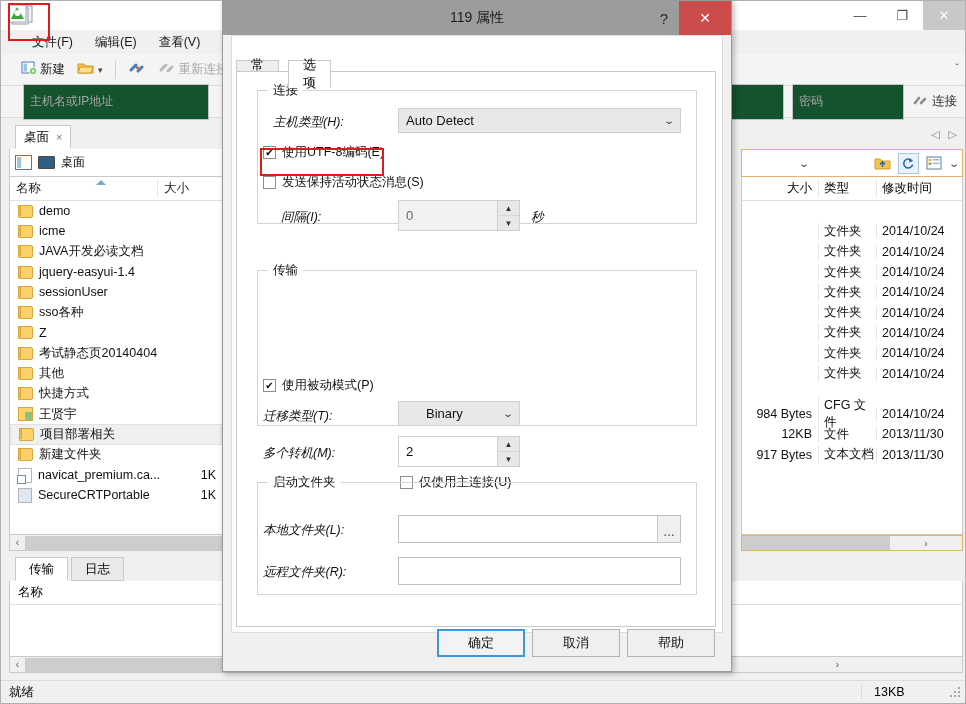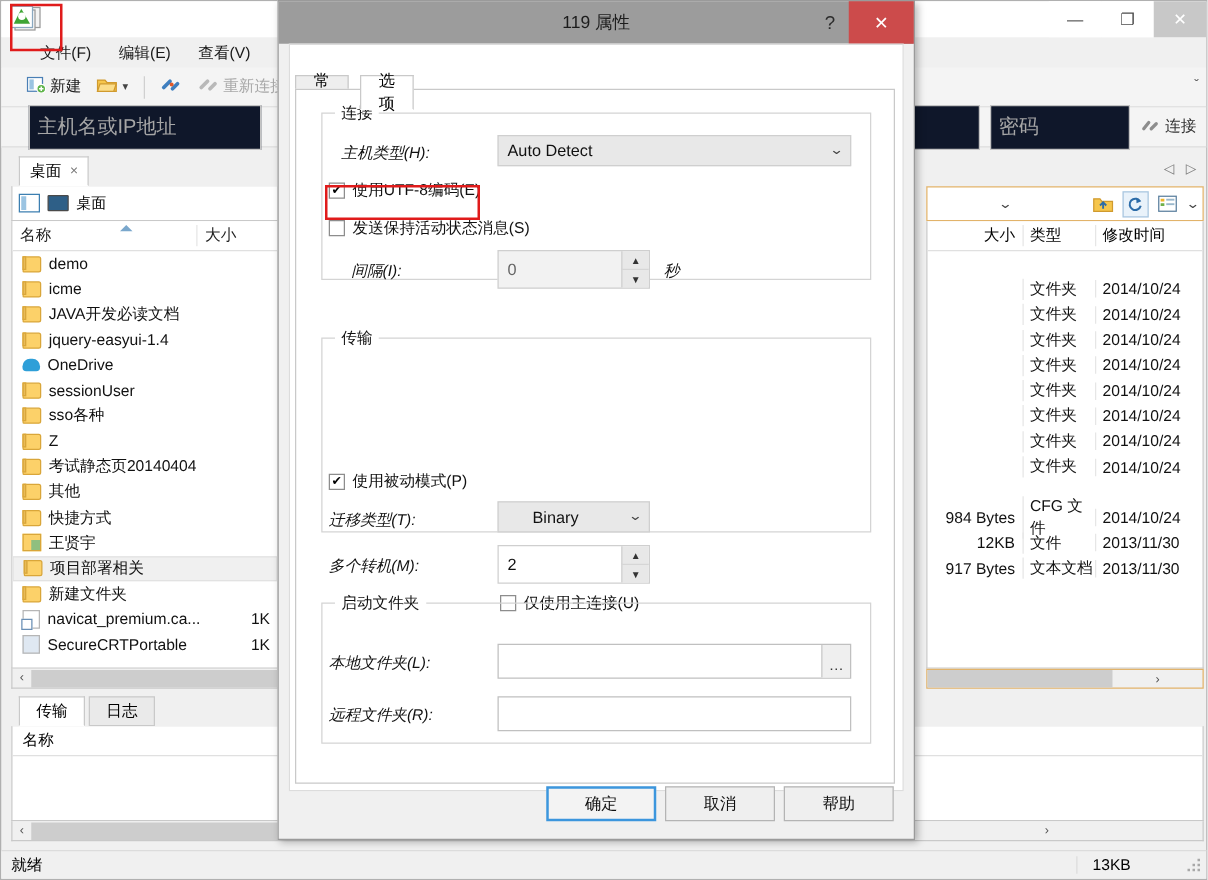--- a/index.html
+++ b/index.html
@@ -50,22 +50,22 @@
   .tb-sep{width:1px;height:18px;background:#d0d0d0;margin:0 6px;}
   #tb-overflow{position:absolute;right:6px;top:8px;color:#555;font-size:11px;}
 
   
   #quickbar{
     position:absolute;left:0;top:85px;width:964px;height:32px;
     background:#f4f4f4;border-bottom:1px solid #dcdcdc;
     display:flex;align-items:center;box-sizing:border-box;padding:0 8px;
   }
   .qc-input{
-    height:36px;border:1px solid #c4c4c4;background:#0f172a;
-    font-size:16px;color:#a6a6a6;display:flex;align-items:center;
+    height:36px;border:1px solid #c4c4c4;background:#14532d;
+    font-size:12px;color:#a6a6a6;display:flex;align-items:center;
     padding:0 6px;box-sizing:border-box;
   }
   #qc-host{margin-left:14px;width:186px;}
   #qc-gap{flex:1 1 auto;}
   #qc-user{width:92px;}
   #qc-pass{width:112px;margin-left:8px;}
   #qc-connect{display:flex;align-items:center;gap:4px;margin-left:8px;color:#333;font-size:12.5px;}
 
   
   #left-pane{position:absolute;left:8px;top:122px;width:214px;height:428px;}
@@ -352,24 +352,20 @@
             <span class="folder"></span>
             <span>icme</span>
           </div>
           <div class="lrow">
             <span class="folder"></span>
             <span>JAVA开发必读文档</span>
           </div>
           <div class="lrow">
             <span class="folder"></span>
             <span>jquery-easyui-1.4</span>
-          </div>
-          <div class="lrow">
-            <span class="cloud"></span>
-            <span>OneDrive</span>
           </div>
           <div class="lrow">
             <span class="folder"></span>
             <span>sessionUser</span>
           </div>
           <div class="lrow">
             <span class="folder"></span>
             <span>sso各种</span>
           </div>
           <div class="lrow">

